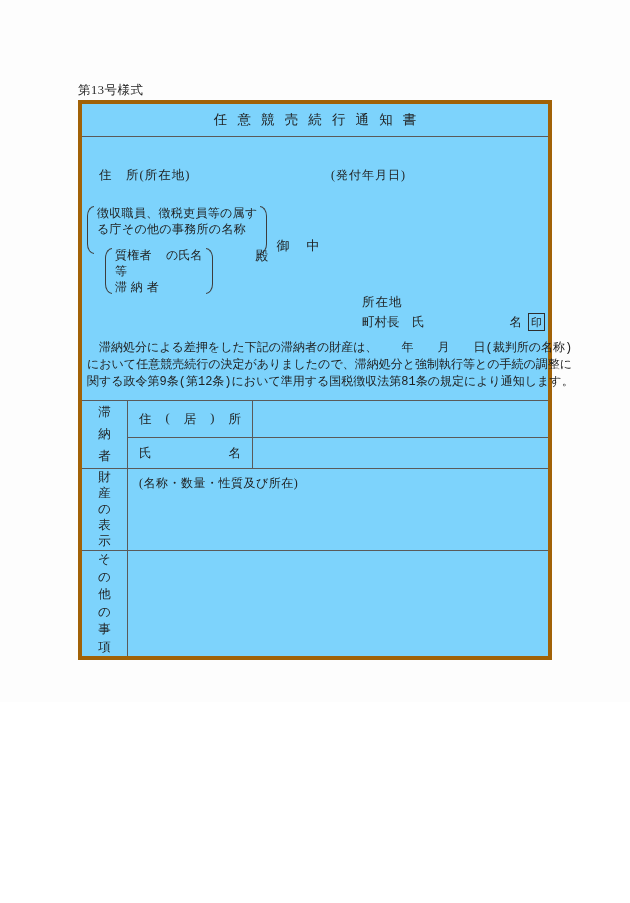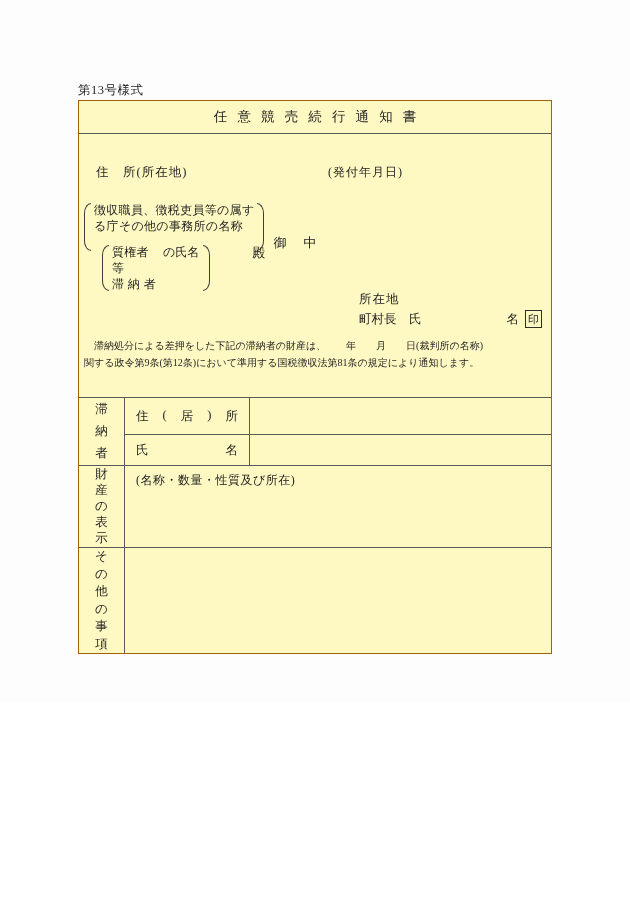--- a/index.html
+++ b/index.html
@@ -11,22 +11,22 @@
     color: #1f1f1f;
     font-family: "Liberation Serif", "DejaVu Serif", serif;
     overflow: hidden;
   }
   .form-no {
     position: absolute; left: 78px; top: 82px;
     font-size: 12.5px; letter-spacing: 0.5px;
   }
   .form-box {
     position: absolute; left: 78px; top: 100px; width: 474px;
-    border: 1px solid #a16207;
-    background: #fef9c3;
+    border: 4px solid #a16207;
+    background: #7dd3fc;
   }
   .title-row {
     height: 33px;
     border-bottom: 1px solid #5a5a5a;
     display: flex; align-items: center; justify-content: center;
     font-size: 13.5px; letter-spacing: 0.75em; text-indent: 0.75em;
   }
   .content-area {
     position: relative; height: 264px;
     border-bottom: 1px solid #5a5a5a;
@@ -52,21 +52,21 @@
   .sender-line1 { margin-bottom: 2px; letter-spacing: 1px; }
   .sender-line2 { display: flex; align-items: center; }
   .sender-spacer { flex: 1; }
   .seal-box {
     width: 17px; height: 18px; margin-left: 6px;
     border: 1.4px solid #2e2e2e;
     display: flex; align-items: center; justify-content: center;
     font-size: 11px;
   }
 
-  .body-text { position: absolute; left: 5px; right: 15px; top: 203px; font-size: 10px; line-height: 17px; }
+  .body-text { position: absolute; left: 5px; right: 15px; top: 203px; font-size: 12px; line-height: 17px; font-family: Liberation Mono, monospace; }
   .body-line { white-space: pre; }
 
   .form-grid {
     display: grid;
     grid-template-columns: 45px 125px 1fr;
     grid-template-rows: 36px 31px 82px 106px;
     font-size: 12.5px;
   }
   .bl { border-left: 1px solid #5a5a5a; }
   .bt { border-top: 1px solid #5a5a5a; }
@@ -129,20 +129,21 @@
         <div class="sender-line2">
           <span>町村長　氏</span>
           <span class="sender-spacer"></span>
           <span>名</span>
           <span class="seal-box">印</span>
         </div>
       </div>
 
       <div class="body-text">
         <div class="body-line">　滞納処分による差押をした下記の滞納者の財産は、　　年　　月　　日(裁判所の名称)</div>
+        <div class="body-line">において任意競売続行の決定がありましたので、滞納処分と強制執行等との手続の調整に</div>
         <div class="body-line">関する政令第9条(第12条)において準用する国税徴収法第81条の規定により通知します。</div>
       </div>
 
     </div>
 
     <div class="form-grid">
 
       <div class="vlabel vl-taxpayer">
           <div>滞</div>
           <div>納</div>

